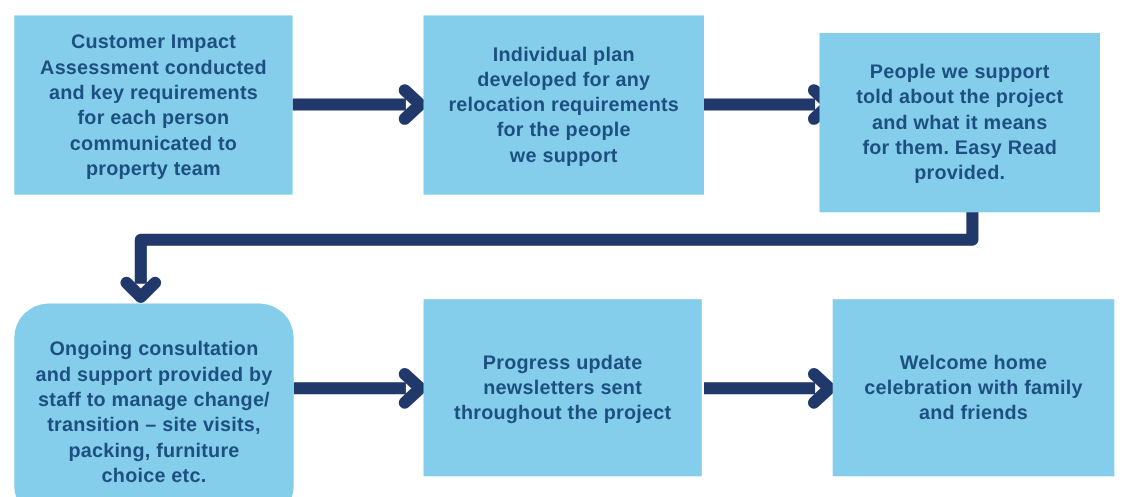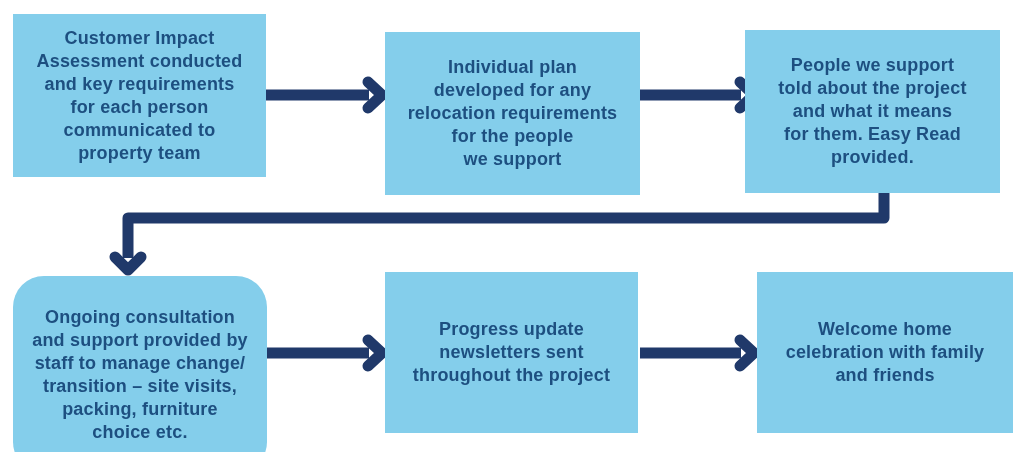--- a/index.html
+++ b/index.html
@@ -91,21 +91,21 @@
 
   <div class="box" style="left:13px; top:14px; width:253px; height:163px;justify-content:center;">
     <span class="label">Customer Impact
 Assessment conducted
 and key requirements
 for each person
 communicated to
 property team</span>
   </div>
 
-  <div class="box" style="left:385px; top:32px; width:255px; height:163px;">
+  <div class="box" style="left:385px; top:14px; width:255px; height:163px;">
     <span class="label">Individual plan
 developed for any
 relocation requirements
 for the people
 we support</span>
   </div>
 
   <div class="box" style="left:745px; top:14px; width:255px; height:163px;margin-top:16px;">
     <span class="label">People we support
 told about the project

